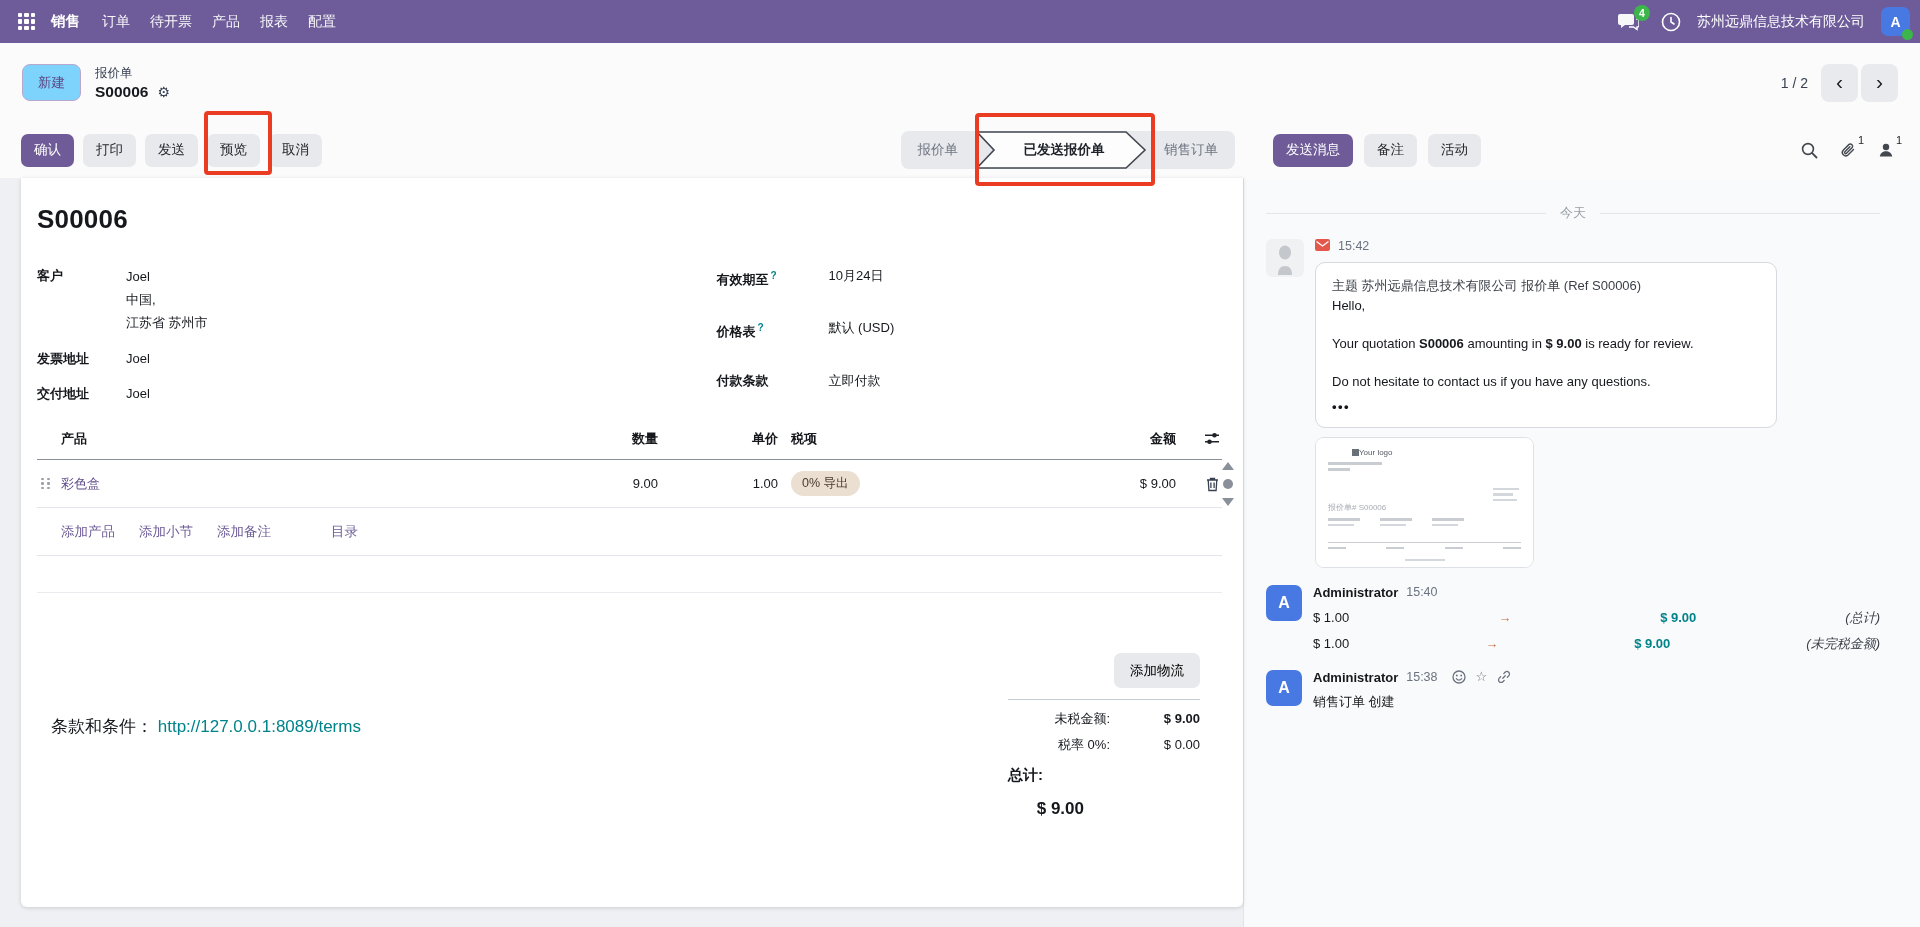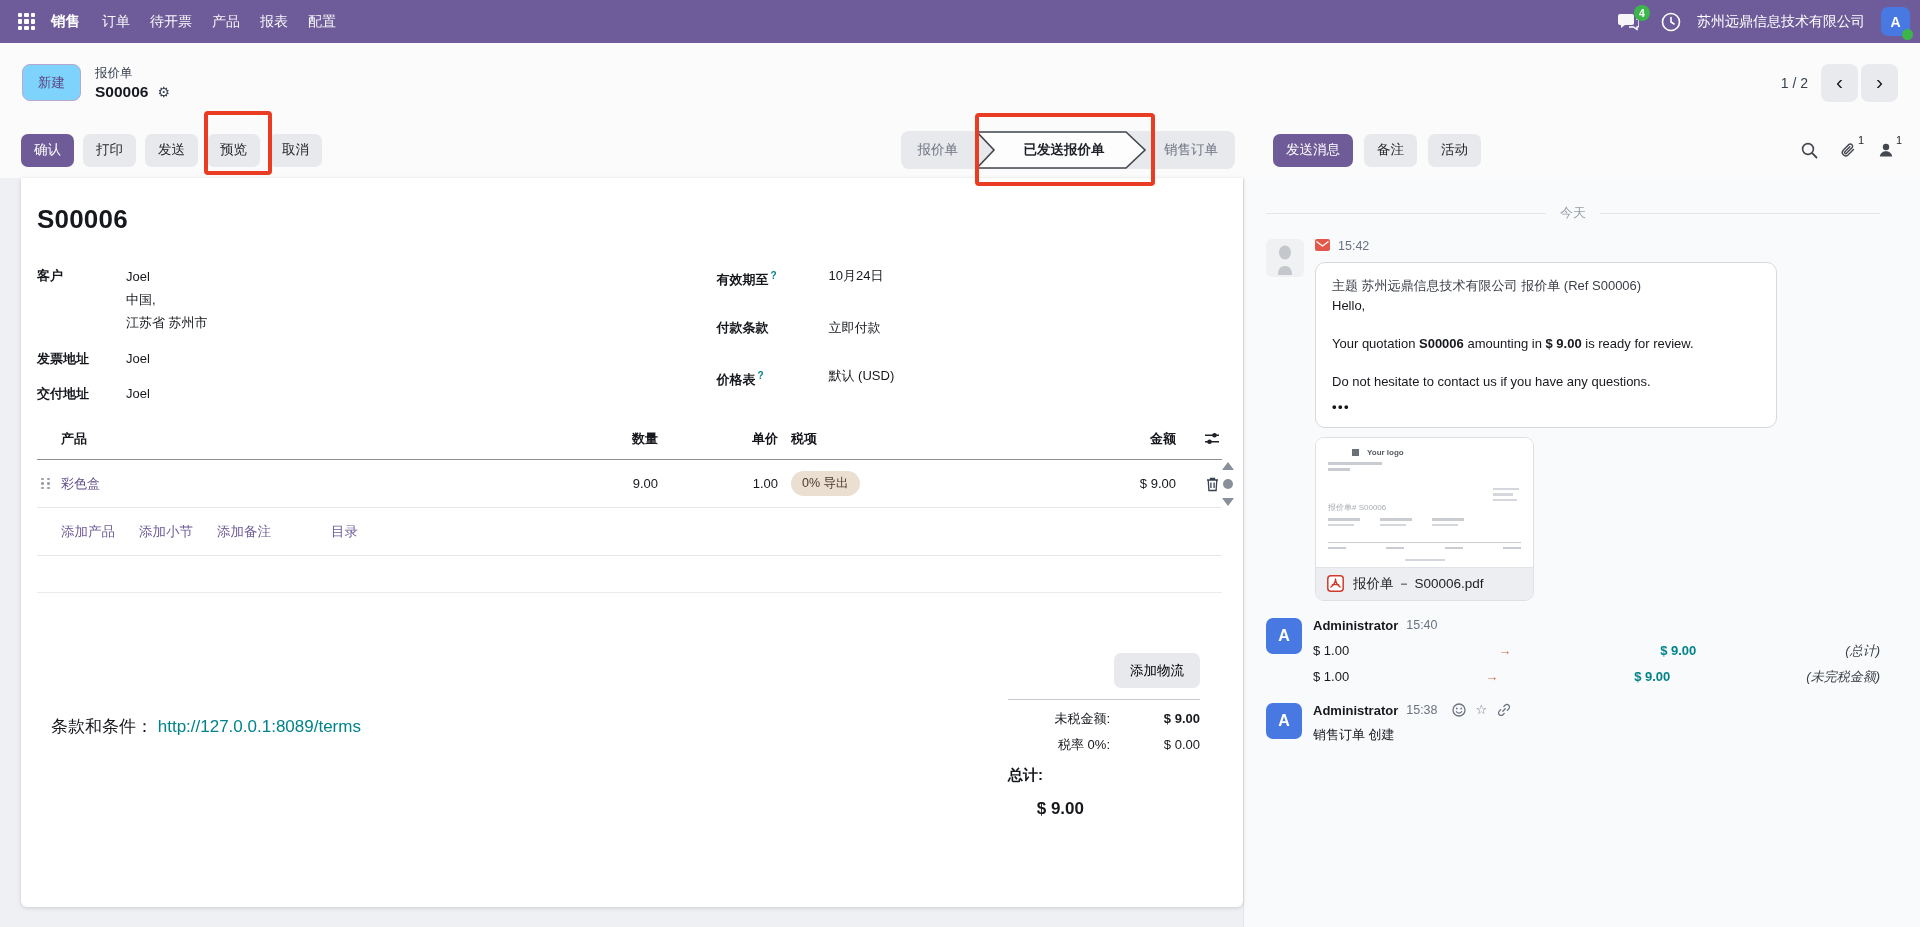--- a/index.html
+++ b/index.html
@@ -138,21 +138,21 @@
   .mail-card { margin-top:7px; width:462px; background:#fff; border:1px solid #d6d9dd; border-radius:10px;
     padding:13px 16px 10px; font-size:13px; line-height:1.55; color:#16181d; }
   .subject { color:#3a3f47; }
   .spacer-line { height:18px; }
   .more { font-weight:800; letter-spacing:1.5px; margin-top:4px; cursor:pointer; }
   b { font-weight:700; }
 
   .attach { margin-top:9px; width:219px; border:1px solid #dde0e4; border-radius:9px; overflow:hidden;
     background:#fff; cursor:pointer; }
   .attach-thumb { height:129px; position:relative; padding:10px 12px; background:#fff; }
-  .mini-logo { display:flex; gap:8px; align-items:center; font-size:8px; font-weight:700; color:#565b63;padding-left:24px; }
+  .mini-logo { display:flex; gap:0; align-items:center; font-size:8px; font-weight:400; color:#565b63;padding-left:24px; }
   .mini-logo i { width:7px; height:7px; background:#6a7078; display:inline-block; }
   .bar { background:#c9ccd1; height:3px; margin-bottom:3px; }
   .mini-right { position:absolute; right:14px; top:50px; }
   .mini-right .bar { height:2.5px; width:26px; background:#d4d7db; }
   .mini-ref { position:absolute; left:12px; top:64px; font-size:8px; color:#a7acb3; white-space:nowrap; }
   .mini-cols { position:absolute; left:12px; top:80px; display:flex; gap:20px; }
   .mini-cols .bar { width:32px; }
   .mini-cols .bar.l2 { width:26px; height:2px; background:#d4d7db; }
   .mini-table { position:absolute; left:12px; right:12px; top:104px; border-top:1px solid #c9ccd1;
     padding-top:4px; display:flex; justify-content:space-between; }
@@ -303,26 +303,26 @@
             <div class="flabel">交付地址</div>
             <div class="fvalue">Joel</div>
           </div>
         </div>
         <div class="fcol right">
           <div class="frow">
             <div class="flabel"><span>有效期至</span><sup class="help">?</sup></div>
             <div class="fvalue">10月24日</div>
           </div>
           <div class="frow">
+            <div class="flabel"><span>价格表</span><sup class="help">?</sup></div>
+            <div class="fvalue">默认 (USD)</div>
+          </div>
+          <div class="frow">
             <div class="flabel">付款条款</div>
             <div class="fvalue">立即付款</div>
-          </div>
-          <div class="frow">
-            <div class="flabel"><span>价格表</span><sup class="help">?</sup></div>
-            <div class="fvalue">默认 (USD)</div>
           </div>
         </div>
       </div>
 
 
       <div class="thead">
         <div class="c-handle"></div>
         <div class="c-prod">产品</div>
         <div class="c-qty">数量</div>
         <div class="c-price">单价</div>
@@ -462,27 +462,20 @@
                 </div>
             </div>
             <div class="mini-table">
                 <div class="bar"></div>
                 <div class="bar"></div>
                 <div class="bar"></div>
                 <div class="bar"></div>
               </div>
             <div class="mini-foot"></div>
           </div>
-          <div class="attach-name">
-            <svg width="17" height="17" viewBox="0 0 17 17">
-                <rect x="0.8" y="0.8" width="15.4" height="15.4" rx="3" fill="#fff" stroke="#cf3a2d" stroke-width="1.5"></rect>
-                <path d="M8.5 4c0 3-2.3 6.3-4.6 8M8.5 4c0 3 2.3 6.3 4.6 8M5.3 9.6h6.4" fill="none" stroke="#cf3a2d" stroke-width="1.4" stroke-linecap="round"></path>
-              </svg>
-            <span>报价单 － S00006.pdf</span>
-          </div>
         </div>
       </div>
     </div>
 
     <div class="msg">
       <div class="avatar-blue">A</div>
       <div class="msg-content">
         <div class="msg-head">
           <span class="author">Administrator</span>
           <span>15:40</span>

